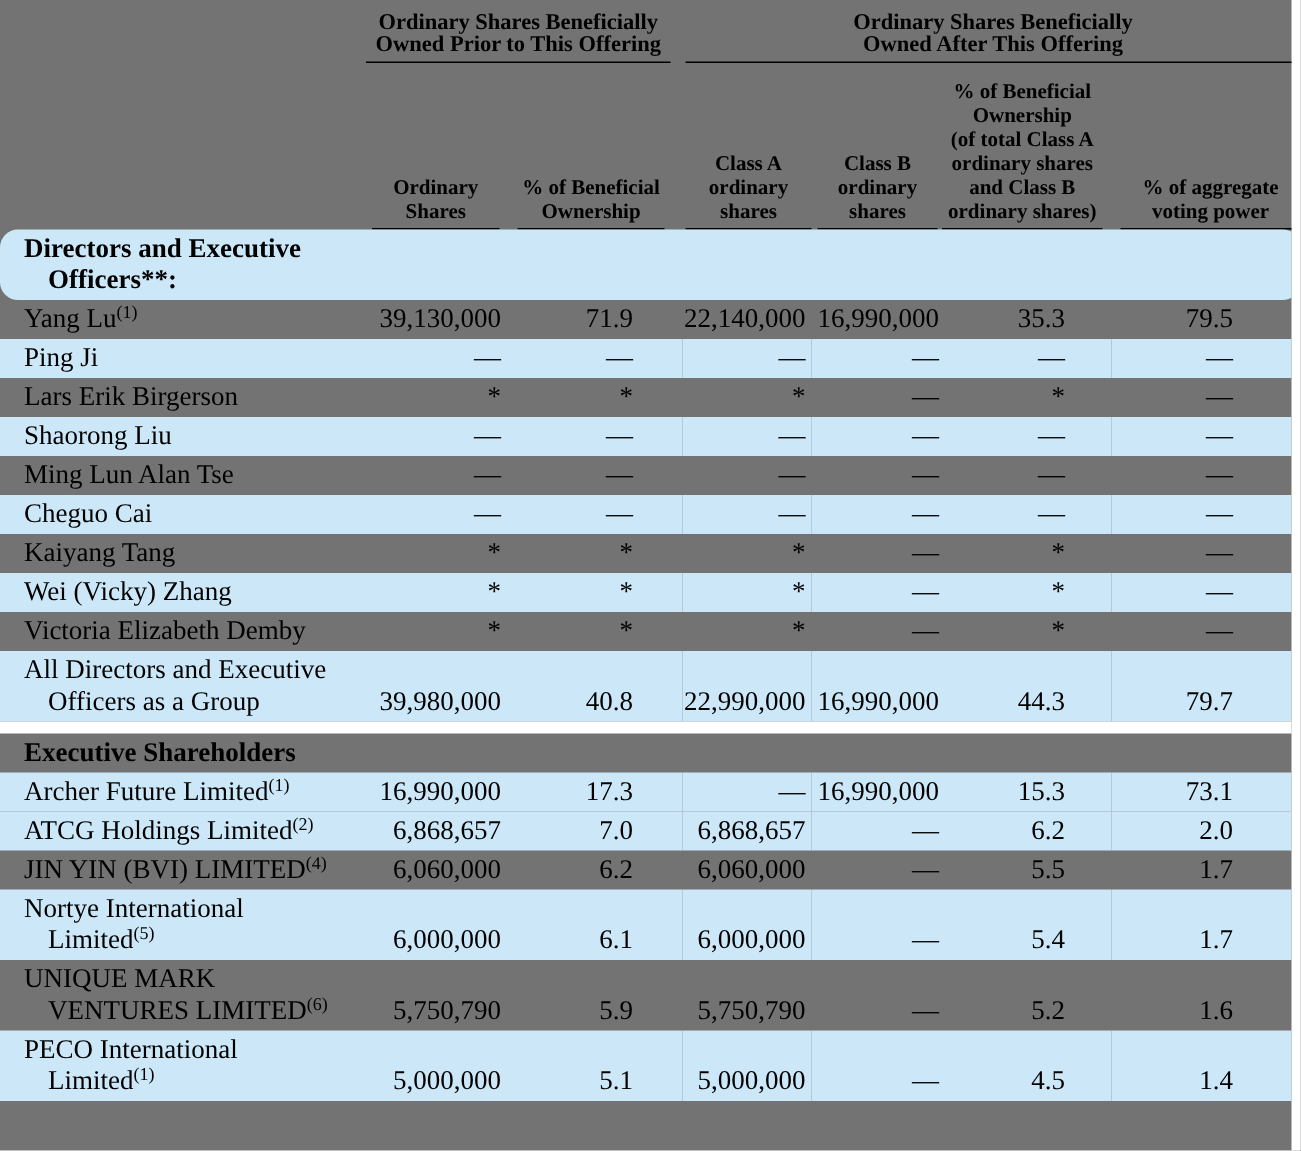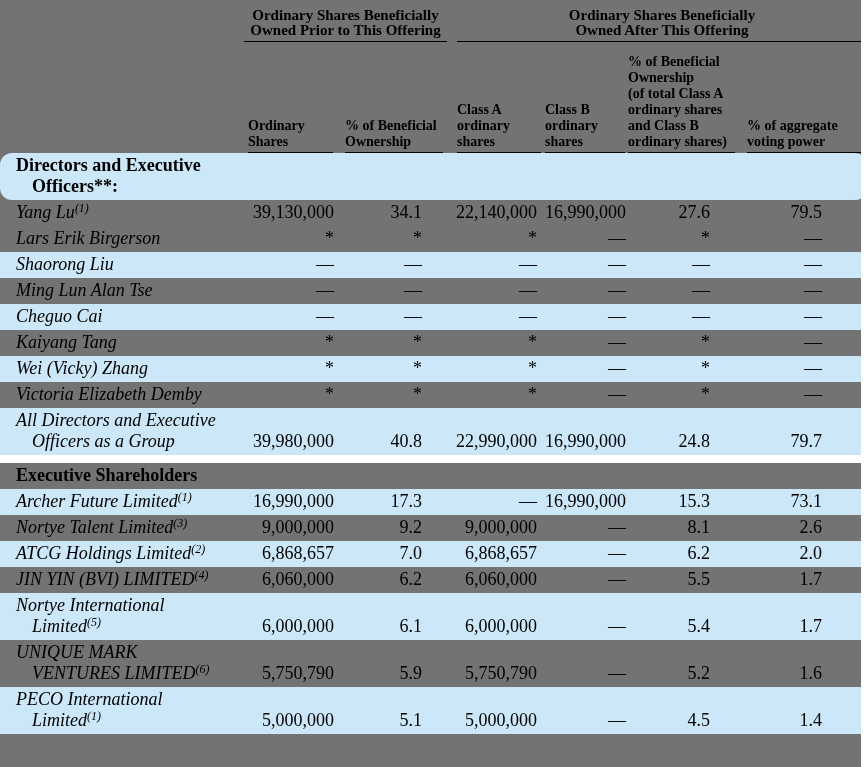--- a/index.html
+++ b/index.html
@@ -37,21 +37,21 @@
     border-bottom: 1.5px solid #000;
     padding-bottom: 3px;
   }
   .grp-prior { margin-right: 8px; }
   .grp-after { margin-left: 2px; }
 
   .colhead-cell { padding-top: 12px; }
   .colhead {
     font-size: 14px;
     line-height: 16px;
-    text-align: left;
+    text-align: center;
     white-space: pre-line;
     border-bottom: 1.5px solid #000;
     padding-bottom: 2px;
   }
   .ch2 { margin: 0 5px 0 4px; }
   .ch3 { margin: 0 12px 0 7px; }
   .ch4 { margin: 0 0 0 2px; }
   .ch5 { margin: 0 3px 0 4px; }
   .ch6 { margin: 0 6px 0 0; }
   .ch7 { margin: 0 0 0 6px; }
@@ -59,21 +59,20 @@
   
   tbody td {
     font-size: 18px;
     line-height: 21px;
   }
   tr.shaded td { background: #cce8f8; }
   td.name {
     text-align: left;
     vertical-align: top;
     padding: 2px 2px 3px 16px;
-    font-style: italic;
   }
   td.name .l2 { padding-left: 16px; }
   td.sectitle {
     font-weight: bold;
     text-align: left;
     padding: 2px 2px 3px 16px;
     border-radius: 12px;
   }
   td.sectitle .l2 { padding-left: 16px; }
   td.val {
@@ -161,25 +160,36 @@
           <td colspan="7" class="sectitle">
             <div>Directors and Executive</div>
             <div class="l2">Officers**:</div>
           </td>
         </tr>
         <tr class="">
           <td class="name">
             <div>Yang Lu<sup>(1)</sup></div>
           </td>
           <td class="val v1">39,130,000</td>
-          <td class="val v2">34.1</td>
+          <td class="val v2">71.9</td>
           <td class="val v3">22,140,000</td>
           <td class="val v4">16,990,000</td>
-          <td class="val v5">27.6</td>
+          <td class="val v5">35.3</td>
           <td class="val v6">79.5</td>
+        </tr>
+        <tr class="shaded">
+          <td class="name">
+            <div>Ping Ji</div>
+          </td>
+          <td class="val v1">—</td>
+          <td class="val v2">—</td>
+          <td class="val v3">—</td>
+          <td class="val v4">—</td>
+          <td class="val v5">—</td>
+          <td class="val v6">—</td>
         </tr>
         <tr class="">
           <td class="name">
             <div>Lars Erik Birgerson</div>
           </td>
           <td class="val v1">*</td>
           <td class="val v2">*</td>
           <td class="val v3">*</td>
           <td class="val v4">—</td>
           <td class="val v5">*</td>
@@ -253,21 +263,21 @@
         </tr>
         <tr class="shaded">
           <td class="name">
             <div>All Directors and Executive</div>
             <div class="l2">Officers as a Group</div>
           </td>
           <td class="val v1">39,980,000</td>
           <td class="val v2">40.8</td>
           <td class="val v3">22,990,000</td>
           <td class="val v4">16,990,000</td>
-          <td class="val v5">24.8</td>
+          <td class="val v5">44.3</td>
           <td class="val v6">79.7</td>
         </tr>
         <tr class="spacer">
           <td colspan="7"></td>
         </tr>
         <tr class="">
           <td colspan="7" class="sectitle">
             <div>Executive Shareholders</div>
           </td>
         </tr>
@@ -275,31 +285,20 @@
           <td class="name">
             <div>Archer Future Limited<sup>(1)</sup></div>
           </td>
           <td class="val v1">16,990,000</td>
           <td class="val v2">17.3</td>
           <td class="val v3">—</td>
           <td class="val v4">16,990,000</td>
           <td class="val v5">15.3</td>
           <td class="val v6">73.1</td>
         </tr>
-        <tr class="">
-          <td class="name">
-            <div>Nortye Talent Limited<sup>(3)</sup></div>
-          </td>
-          <td class="val v1">9,000,000</td>
-          <td class="val v2">9.2</td>
-          <td class="val v3">9,000,000</td>
-          <td class="val v4">—</td>
-          <td class="val v5">8.1</td>
-          <td class="val v6">2.6</td>
-        </tr>
         <tr class="shaded">
           <td class="name">
             <div>ATCG Holdings Limited<sup>(2)</sup></div>
           </td>
           <td class="val v1">6,868,657</td>
           <td class="val v2">7.0</td>
           <td class="val v3">6,868,657</td>
           <td class="val v4">—</td>
           <td class="val v5">6.2</td>
           <td class="val v6">2.0</td>

